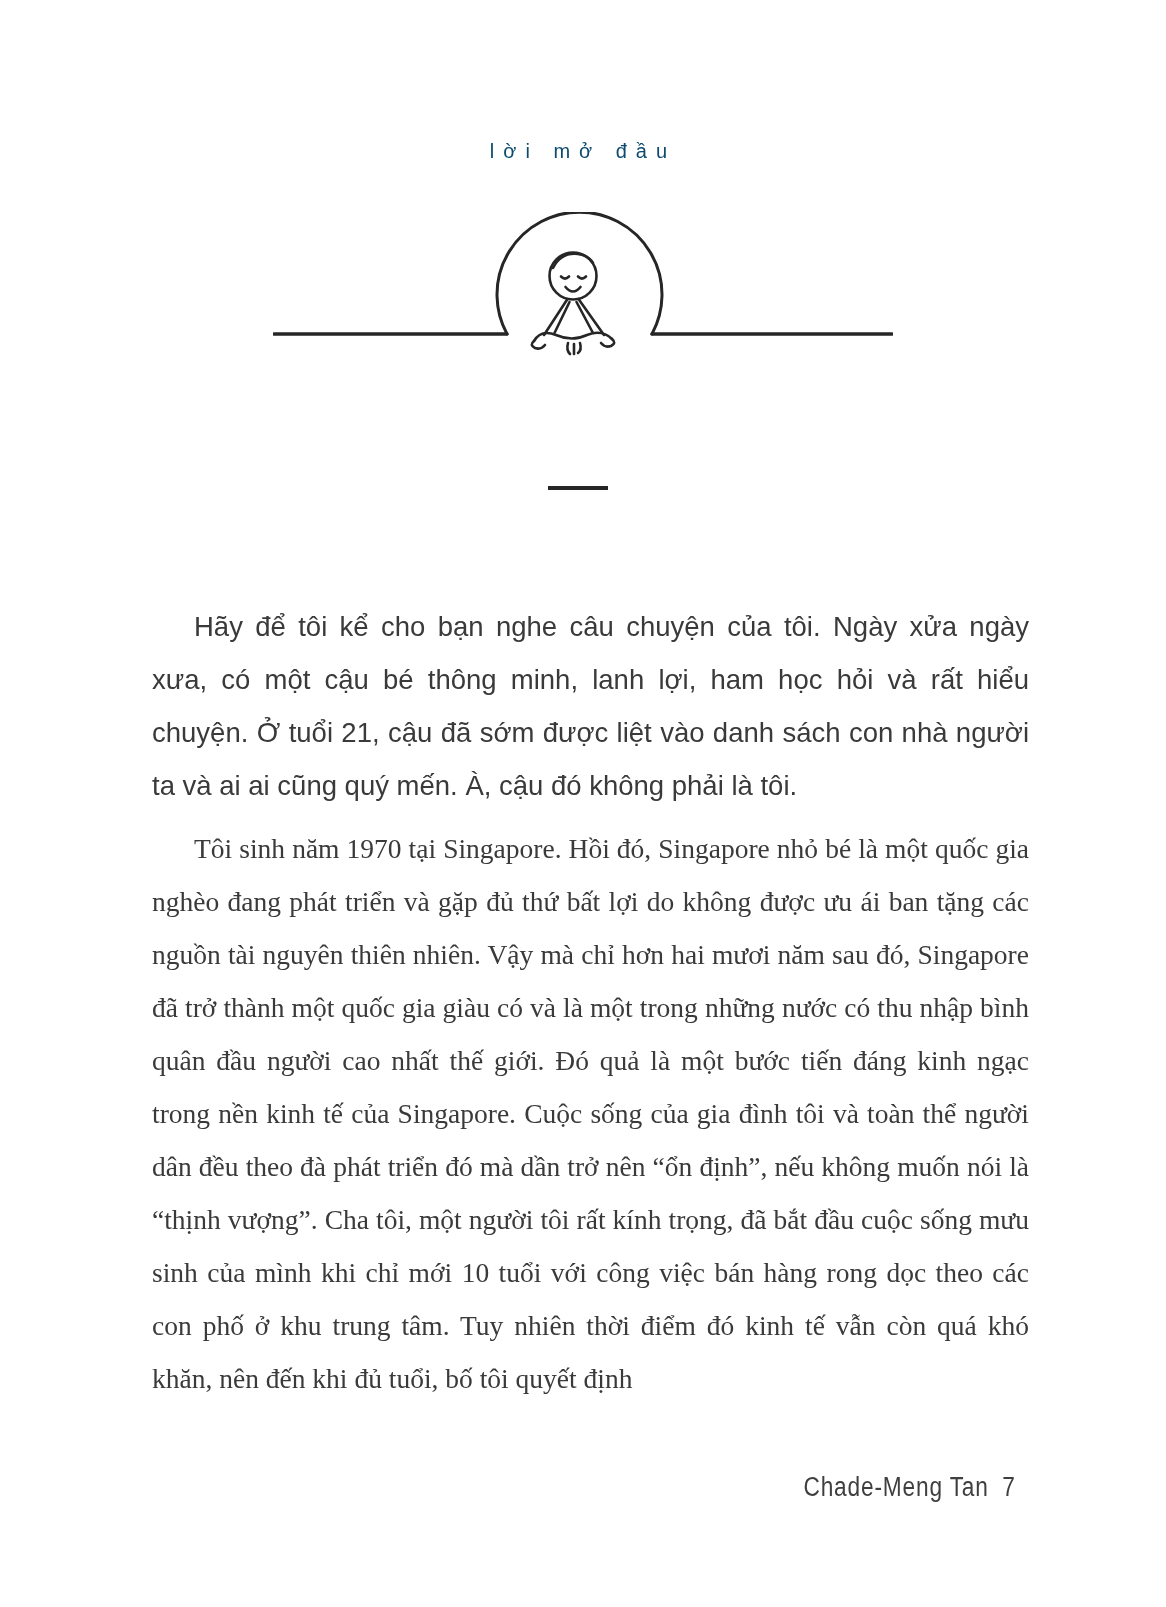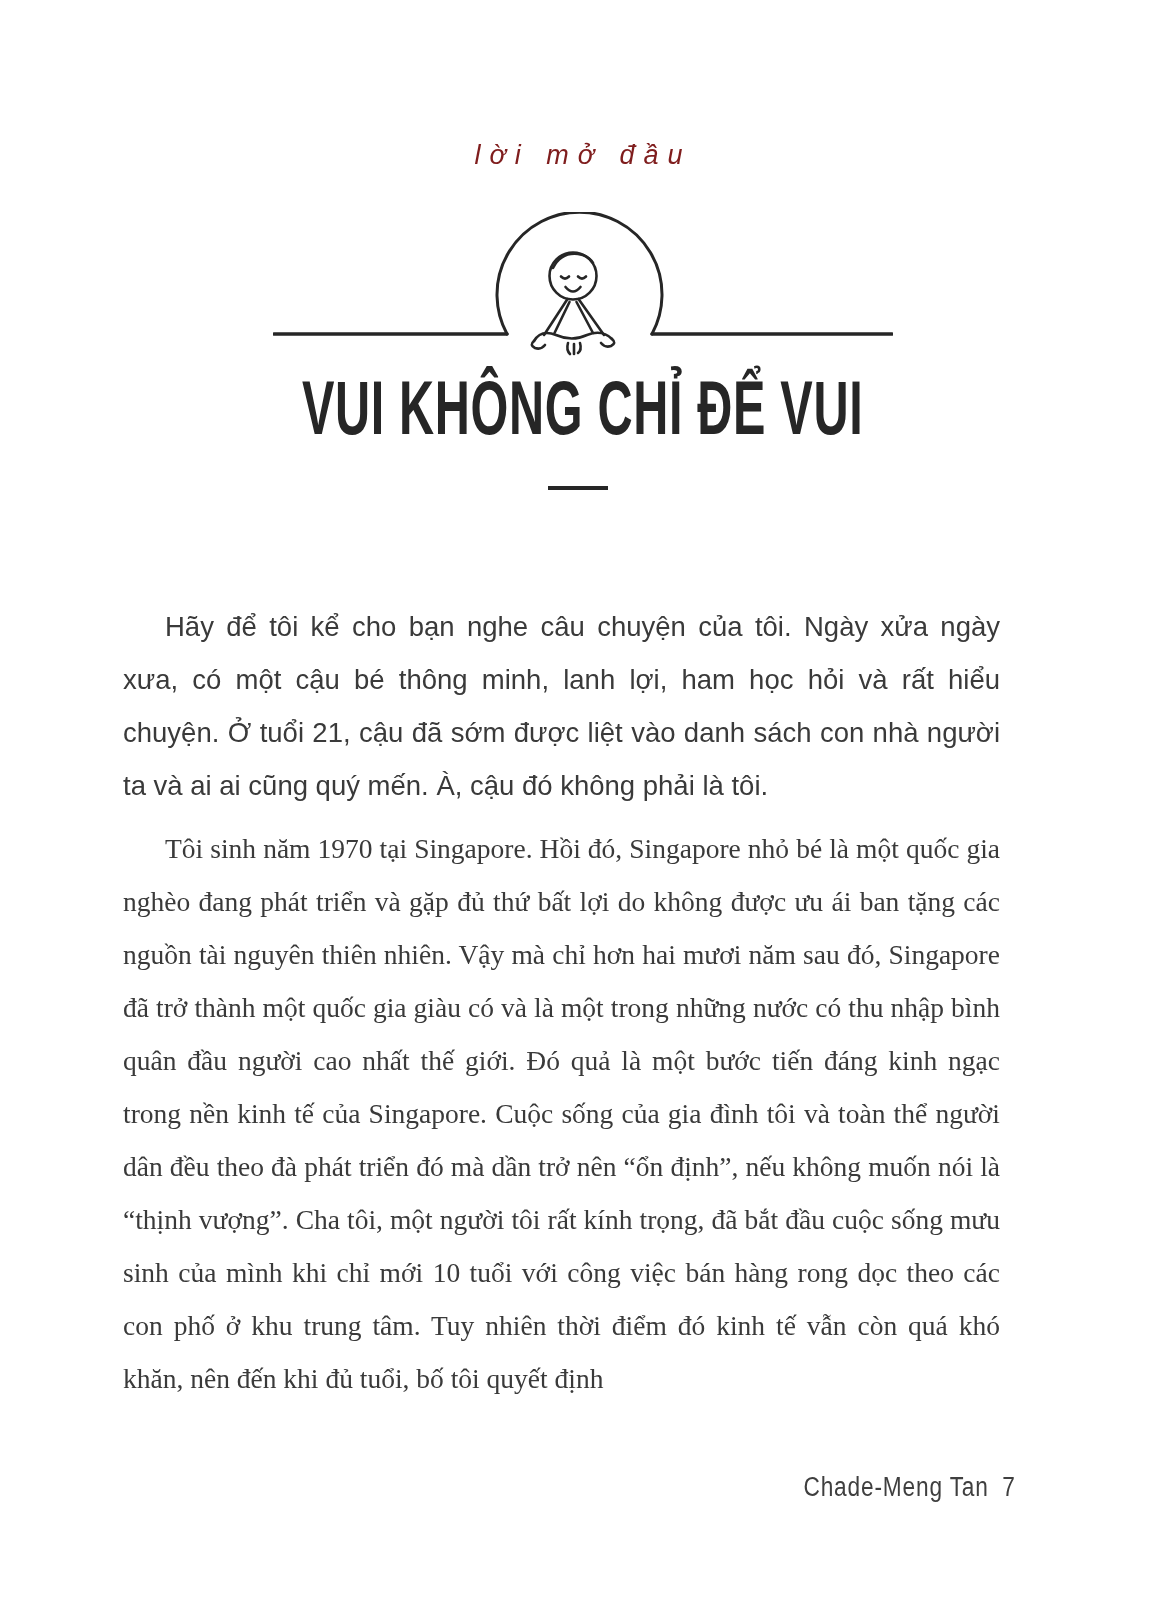--- a/index.html
+++ b/index.html
@@ -16,25 +16,24 @@
     font-family: "Liberation Sans", "DejaVu Sans", sans-serif;
     overflow: hidden;
   }
   
   .kicker {
     position: absolute;
     top: 139px;
     left: 0;
     width: 100%;
     text-align: center;
-    font-size: 27px;
+    font-size: 20px;
     letter-spacing: 9px;
-    color: #7f1d1d;
+    color: #0c4a6e;
     line-height: 1.2;
-    font-style: italic;
   }
   
   .ornament {
     position: absolute;
     left: 273px;
     top: 212px;
     width: 620px;
     height: 150px;
   }
   .ornament svg { display: block; }
@@ -61,21 +60,21 @@
     position: absolute;
     top: 486px;
     left: 548px;
     width: 60px;
     height: 4px;
     background: #262626;
   }
   
   .body-text {
     position: absolute;
-    left: 123px;
+    left: 152px;
     top: 600px;
     width: 877px;
     font-size: 27.5px;
     line-height: 53px;
     color: #3a3a3a;
     text-align: justify;
   }
   .body-text p {
     margin: 0;
     text-indent: 42px;
@@ -129,23 +128,20 @@
         <path d="M 261 129 Q 268 117 283 123 Q 299 130 314 123 Q 329 117 339 127"></path>
         <path d="M 261 129 Q 256 133 262 136 Q 268 138 272 133"></path>
         <path d="M 339 127 Q 344 131 338 134 Q 332 136 328 131"></path>
         <path d="M 295 131 Q 293 138 297 142"></path>
         <path d="M 301 132 L 301 142"></path>
         <path d="M 307 131 Q 309 138 305 141"></path>
       </g>
     </svg>
   </div>
 
-  <div class="title-wrap">
-    <div class="chapter-title">VUI KHÔNG CHỈ ĐỂ VUI</div>
-  </div>
 
   <div class="title-dash"></div>
 
   <div class="body-text">
     <p>Hãy để tôi kể cho bạn nghe câu chuyện của tôi. Ngày xửa ngày xưa, có một cậu bé thông minh, lanh lợi, ham học hỏi và rất hiểu chuyện. Ở tuổi 21, cậu đã sớm được liệt vào danh sách con nhà người ta và ai ai cũng quý mến. À, cậu đó không phải là tôi.</p>
     <p>Tôi sinh năm 1970 tại Singapore. Hồi đó, Singapore nhỏ bé là một quốc gia nghèo đang phát triển và gặp đủ thứ bất lợi do không được ưu ái ban tặng các nguồn tài nguyên thiên nhiên. Vậy mà chỉ hơn hai mươi năm sau đó, Singapore đã trở thành một quốc gia giàu có và là một trong những nước có thu nhập bình quân đầu người cao nhất thế giới. Đó quả là một bước tiến đáng kinh ngạc trong nền kinh tế của Singapore. Cuộc sống của gia đình tôi và toàn thể người dân đều theo đà phát triển đó mà dần trở nên “ổn định”, nếu không muốn nói là “thịnh vượng”. Cha tôi, một người tôi rất kính trọng, đã bắt đầu cuộc sống mưu sinh của mình khi chỉ mới 10 tuổi với công việc bán hàng rong dọc theo các con phố ở khu trung tâm. Tuy nhiên thời điểm đó kinh tế vẫn còn quá khó khăn, nên đến khi đủ tuổi, bố tôi quyết định</p>
   </div>
 
   <div class="page-footer">
     <span>Chade-Meng Tan</span><span class="pagenum">7</span>

